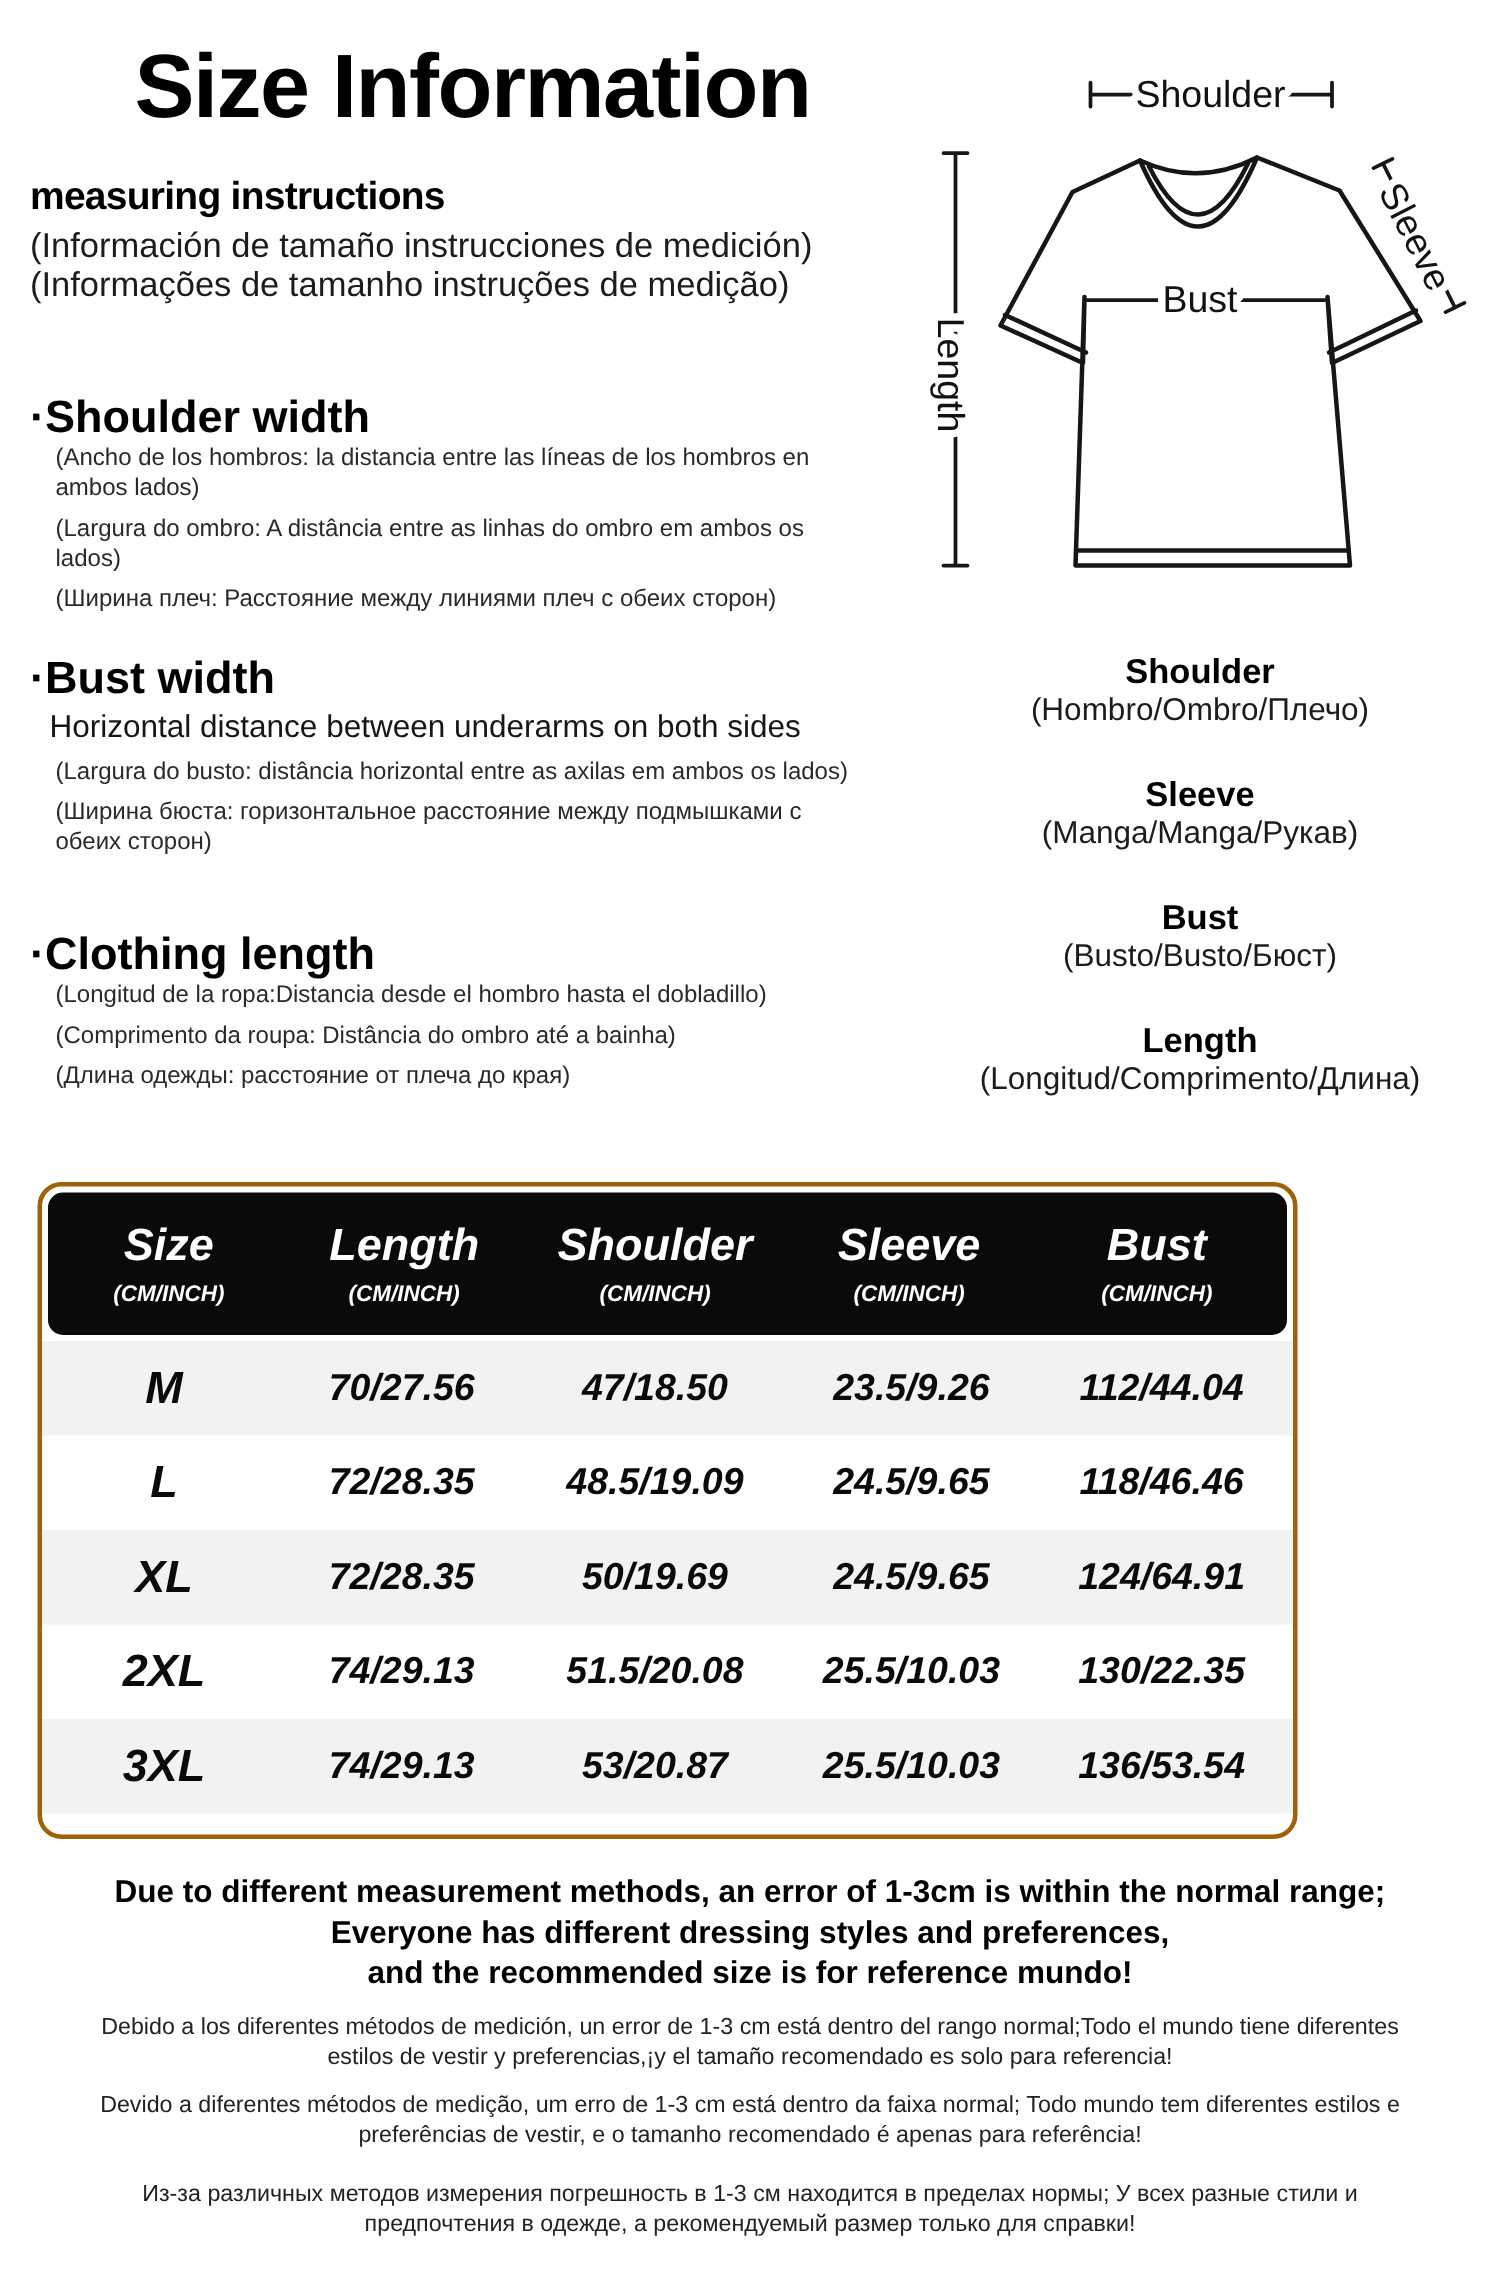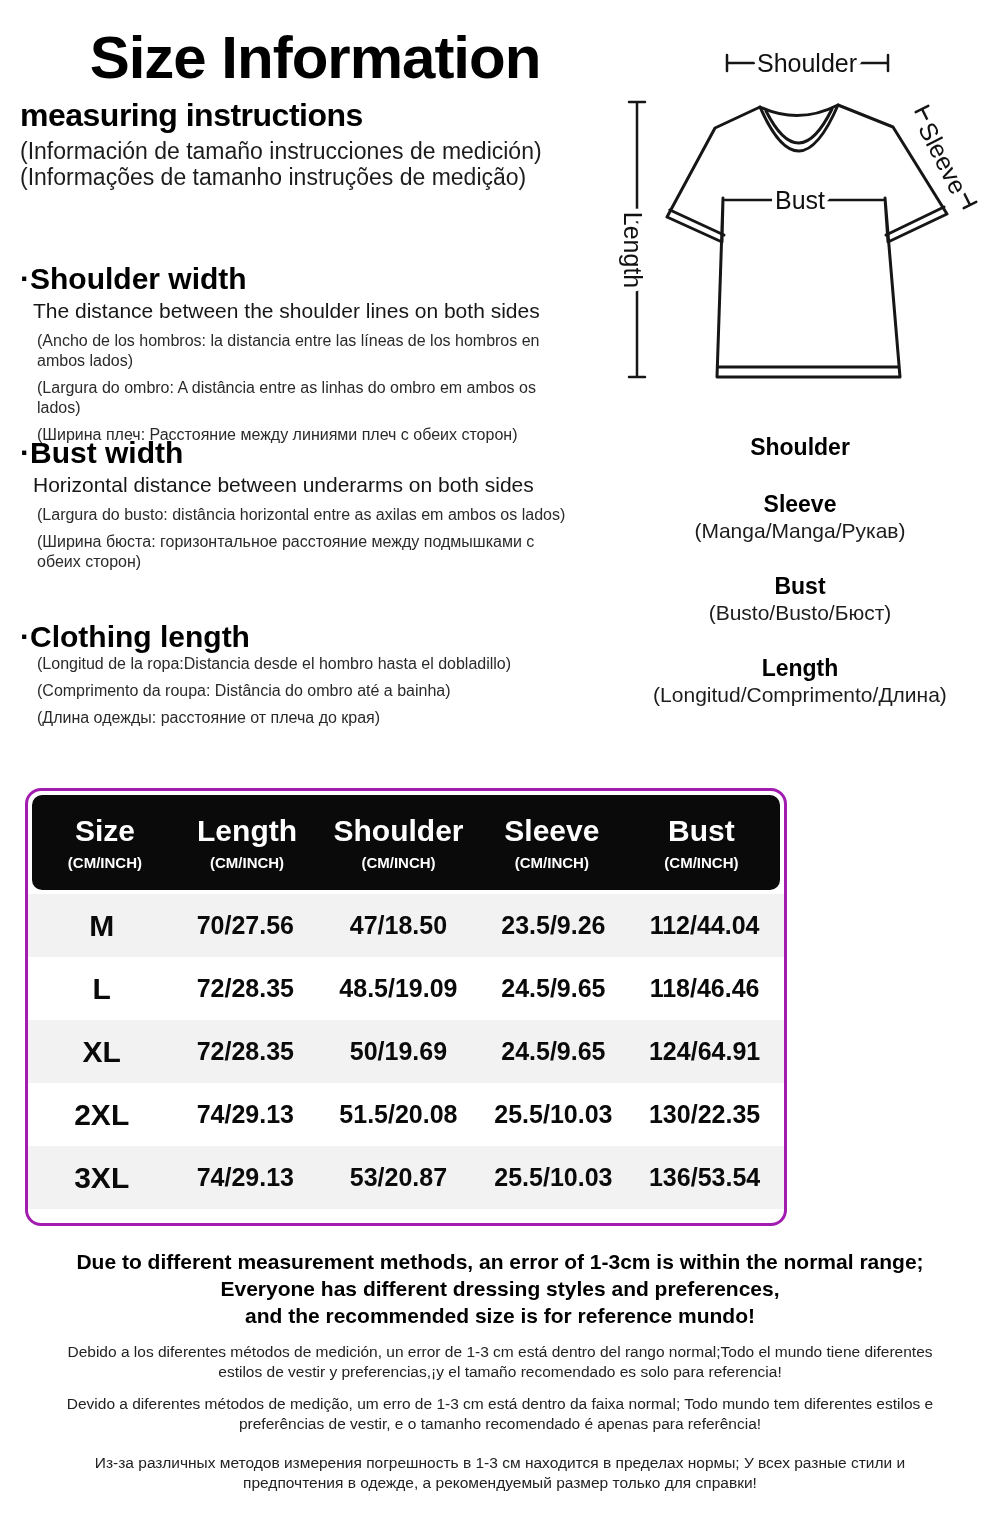--- a/index.html
+++ b/index.html
@@ -3,21 +3,21 @@
 <meta charset="utf-8">
 <style>
   * { margin:0; padding:0; box-sizing:border-box; }
   html,body { background:#fff; }
   body { font-family:"Liberation Sans", sans-serif; color:#111; }
   .page { position:relative; width:1000px; height:1528px; background:#fff; overflow:hidden; margin:0 auto; }
 
   
   .hdr { position:absolute; left:20px; top:25px; width:590px; }
   .hdr-title { font-size:60px; font-weight:700; letter-spacing:-1px; line-height:1.1; color:#000;text-align:center; }
-  .hdr-sub { font-size:32px; font-weight:700; letter-spacing:-0.5px; margin-top:6px; color:#000; }
+  .hdr-sub { font-size:26px; font-weight:700; letter-spacing:-0.5px; margin-top:24px; color:#000; }
   .hdr-tr { font-size:23px; line-height:26px; margin-top:4px; color:#1c1c1c; }
   .hdr-tr div { white-space:nowrap; }
 
   
   .sec { position:absolute; left:20px; width:590px; }
   .sec-title { font-size:30px; font-weight:700; line-height:34px; color:#000; }
   .sec-desc { font-size:21px; line-height:25px; margin:2px 0 8px 13px; color:#161616; }
   .sec-lang { font-size:16px; line-height:20px; margin:0 0 7px 17px; color:#2a2a2a; max-width:545px; }
 
   
@@ -27,22 +27,22 @@
   .dim { fill:none; stroke:#161616; stroke-width:2.5; stroke-linecap:round; }
   .svg-label { font-family:"Liberation Sans", sans-serif; font-size:25px; fill:#111;
                paint-order:stroke; stroke:#fff; stroke-width:10px; stroke-linejoin:round; }
 
   .legend { position:absolute; left:600px; top:434px; width:400px; text-align:center; }
   .legend-item { margin-bottom:30px; }
   .legend-name { font-size:23px; font-weight:700; line-height:27px; color:#000; }
   .legend-trans { font-size:21px; line-height:25px; color:#1c1c1c; }
 
   
-  .size-table { position:absolute; left:25px; top:788px; width:762px;
-                border:3px solid #a21caf; border-radius:16px; background:#fff; padding-bottom:14px; overflow:hidden; }
+  .size-table { position:absolute; left:25px; top:788px; width:840px;
+                border:3px solid #a16207; border-radius:16px; background:#fff; padding-bottom:14px; overflow:hidden;font-style:italic; }
   .thead { margin:4px; height:95px; border-radius:10px; background:#0a0a0a; color:#fff;
            display:grid; grid-template-columns:19.5% 18.5% 22% 19% 21%; }
   .th { display:flex; flex-direction:column; align-items:center; justify-content:center; }
   .th-name { font-size:30px; font-weight:700; }
   .th-unit { font-size:15px; font-weight:700; margin-top:6px; }
   .trow { display:grid; grid-template-columns:19.5% 18.5% 22% 19% 21%; height:63px; align-items:center; text-align:center; }
   .trow.alt { background:#f2f2f2; }
   .td-size { font-size:30px; font-weight:700; color:#0a0a0a; }
   .td { font-size:25px; font-weight:700; color:#0a0a0a; }
 
@@ -61,21 +61,20 @@
     <div class="hdr-title">Size Information</div>
     <div class="hdr-sub">measuring instructions</div>
     <div class="hdr-tr">
       <div>(Información de tamaño instrucciones de medición)</div>
       <div>(Informações de tamanho instruções de medição)</div>
     </div>
   </div>
 
   <div class="sec" style="top:262px">
     <div class="sec-title"><span>·</span><span>Shoulder width</span></div>
-    <div class="sec-desc">The distance between the shoulder lines on both sides</div>
     <div class="sec-lang">(Ancho de los hombros: la distancia entre las líneas de los hombros en ambos lados)</div>
     <div class="sec-lang">(Largura do ombro: A distância entre as linhas do ombro em ambos os lados)</div>
     <div class="sec-lang">(Ширина плеч: Расстояние между линиями плеч с обеих сторон)</div>
   </div>
 
   <div class="sec" style="top:436px">
     <div class="sec-title"><span>·</span><span>Bust width</span></div>
     <div class="sec-desc">Horizontal distance between underarms on both sides</div>
     <div class="sec-lang">(Largura do busto: distância horizontal entre as axilas em ambos os lados)</div>
     <div class="sec-lang">(Ширина бюста: горизонтальное расстояние между подмышками с обеих сторон)</div>
@@ -111,20 +110,21 @@
       <text class="svg-label" x="343" y="130" text-anchor="middle" dominant-baseline="central" transform="rotate(63 343 130)">Sleeve</text>
 
       <path class="dim" d="M125 172 H283"></path>
       <text class="svg-label" x="200" y="172" text-anchor="middle" dominant-baseline="central" font-size="27">Bust</text>
     </svg>
   </div>
 
   <div class="legend">
     <div class="legend-item">
       <div class="legend-name">Shoulder</div>
+      <div class="legend-trans">(Hombro/Ombro/Плечо)</div>
     </div>
     <div class="legend-item">
       <div class="legend-name">Sleeve</div>
       <div class="legend-trans">(Manga/Manga/Рукав)</div>
     </div>
     <div class="legend-item">
       <div class="legend-name">Bust</div>
       <div class="legend-trans">(Busto/Busto/Бюст)</div>
     </div>
     <div class="legend-item">

